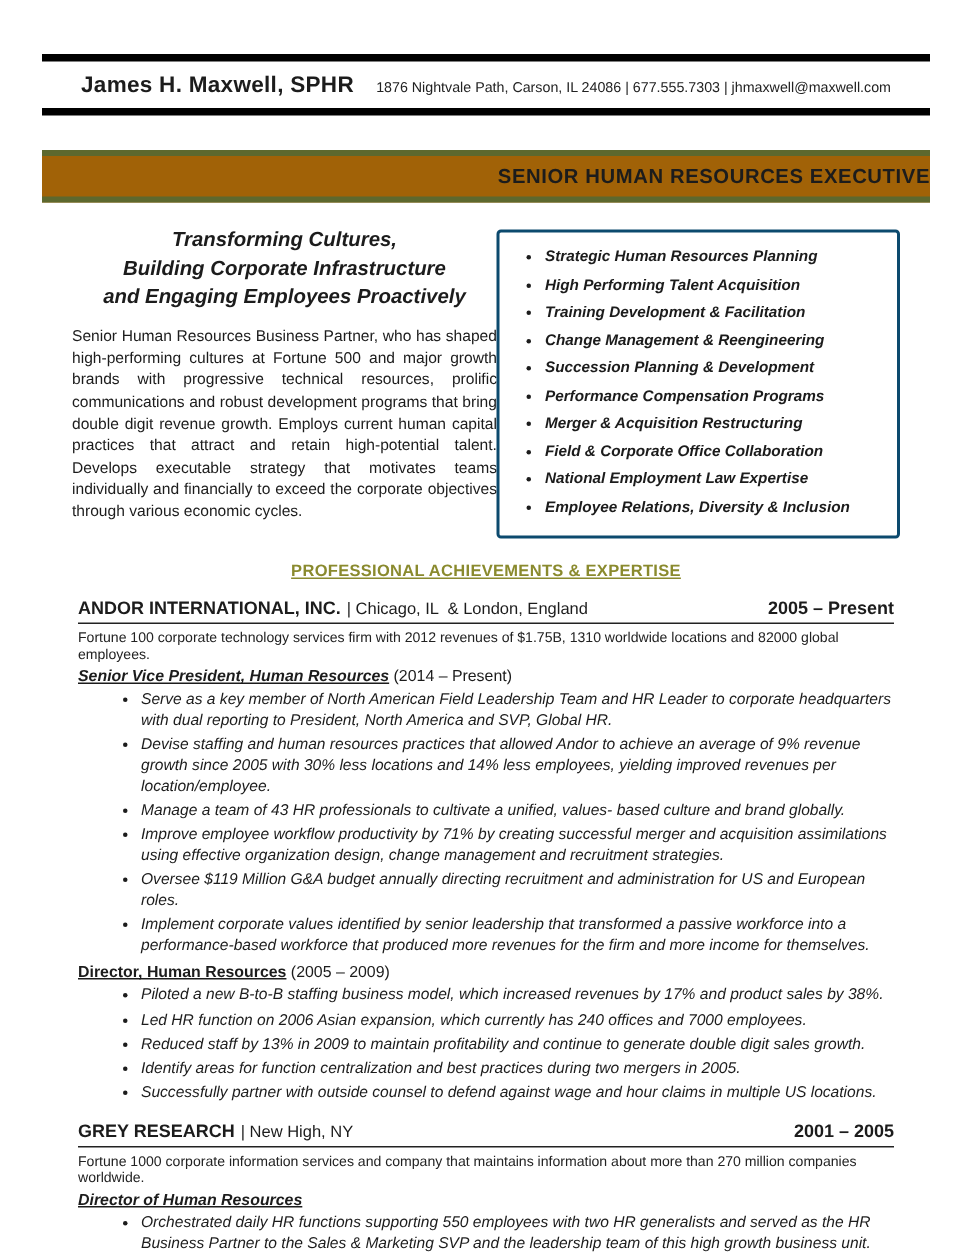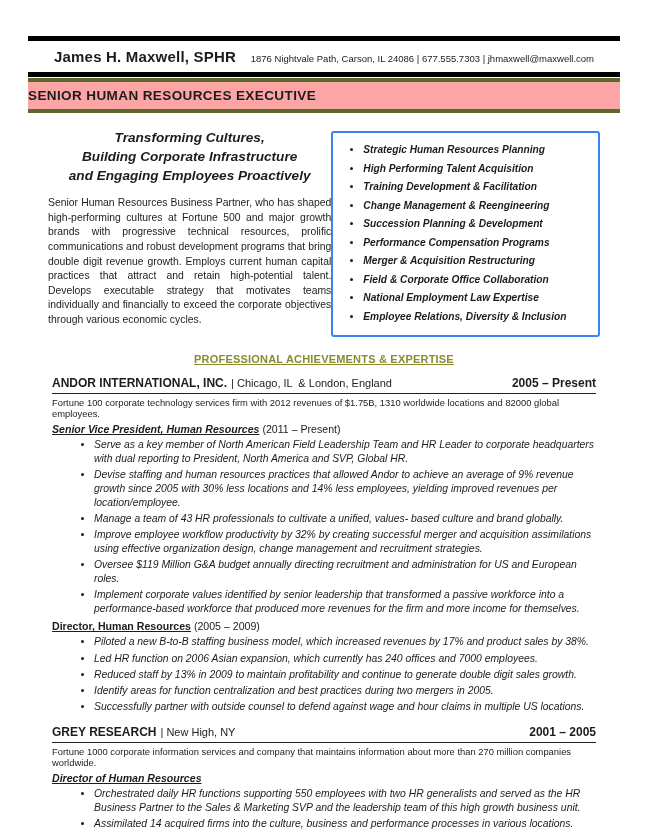--- a/index.html
+++ b/index.html
@@ -16,41 +16,41 @@
   .bar { height: 5px; background: #000; }
 
   .header-row {
     display: flex; justify-content: space-between; align-items: baseline;
     padding: 7px 26px 7px 26px;
   }
   .name { font-weight: bold; font-size: 15px; letter-spacing: 0.2px; text-align: right; }
   .contact { font-size: 9.5px; color: #222; }
 
   .banner {
-    margin-top: 1px;
+    margin-top: 23px;
     border-top: 4px solid #5d682e;
     border-bottom: 4px solid #5d682e;
-    background: #fca5a5;
-    text-align: left;
+    background: #a16207;
+    text-align: right;
     font-weight: bold;
     font-size: 13.5px;
     letter-spacing: 0.4px;
     padding: 6px 0;
   }
 
   .two-col { display: flex; padding: 13px 20px 6px; }
   .col-left { flex: 1.13; }
   .headline {
     text-align: center; font-weight: bold; font-style: italic;
     font-size: 13.6px; line-height: 1.38; margin: 3px 6px 11px;
   }
   .summary-text { font-size: 10.4px; line-height: 1.4; text-align: justify; }
 
   .skill-box {
-    flex: 1; border: 2px solid #3b82f6; border-radius: 3px;
+    flex: 1; border: 2px solid #0c4a6e; border-radius: 3px;
     padding: 11px 8px 6px 6px; align-self: flex-start; margin-top: 5px;
   }
   .skill-box ul { list-style: disc; margin: 0; padding-left: 24px; }
   .skill-box li {
     font-weight: bold; font-style: italic; font-size: 10.2px;
     margin-bottom: 6.8px; line-height: 1.15;
   }
 
   .section-heading {
     text-align: center; color: #8a8a2e; font-weight: bold;
@@ -126,27 +126,27 @@
     <section class="job">
       <div class="job-header">
         <span class="company">ANDOR INTERNATIONAL, INC.</span>
         <span class="loc">| Chicago, IL  &amp; London, England</span>
         <span class="dates">2005 – Present</span>
       </div>
       <div class="job-desc">Fortune 100 corporate technology services firm with 2012 revenues of $1.75B, 1310 worldwide locations and 82000 global employees.</div>
 
       <div class="role">
         <div class="role-title-line">
-          <span class="role-title italic">Senior Vice President, Human Resources</span><span class="role-dates"> (2011 – Present)</span>
+          <span class="role-title italic">Senior Vice President, Human Resources</span><span class="role-dates"> (2014 – Present)</span>
         </div>
         <ul class="bullets">
             <li>Serve as a key member of North American Field Leadership Team and HR Leader to corporate headquarters with dual reporting to President, North America and SVP, Global HR.</li>
             <li>Devise staffing and human resources practices that allowed Andor to achieve an average of 9% revenue growth since 2005 with 30% less locations and 14% less employees, yielding improved revenues per location/employee.</li>
             <li>Manage a team of 43 HR professionals to cultivate a unified, values- based culture and brand globally.</li>
-            <li>Improve employee workflow productivity by 32% by creating successful merger and acquisition assimilations using effective organization design, change management and recruitment strategies.</li>
+            <li>Improve employee workflow productivity by 71% by creating successful merger and acquisition assimilations using effective organization design, change management and recruitment strategies.</li>
             <li>Oversee $119 Million G&amp;A budget annually directing recruitment and administration for US and European roles.</li>
             <li>Implement corporate values identified by senior leadership that transformed a passive workforce into a performance-based workforce that produced more revenues for the firm and more income for themselves.</li>
           </ul>
       </div>
 
       <div class="role">
         <div class="role-title-line">
           <span class="role-title">Director, Human Resources</span><span class="role-dates"> (2005 – 2009)</span>
         </div>
         <ul class="bullets">

